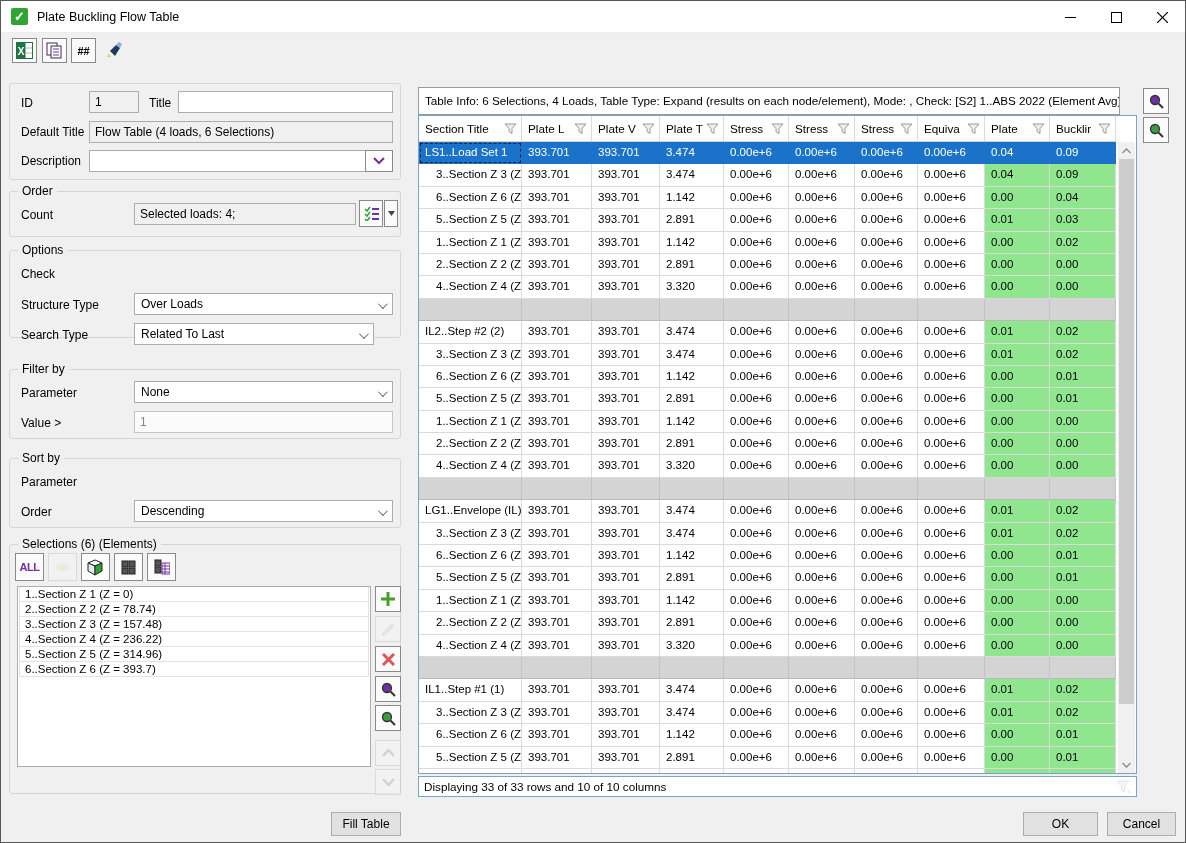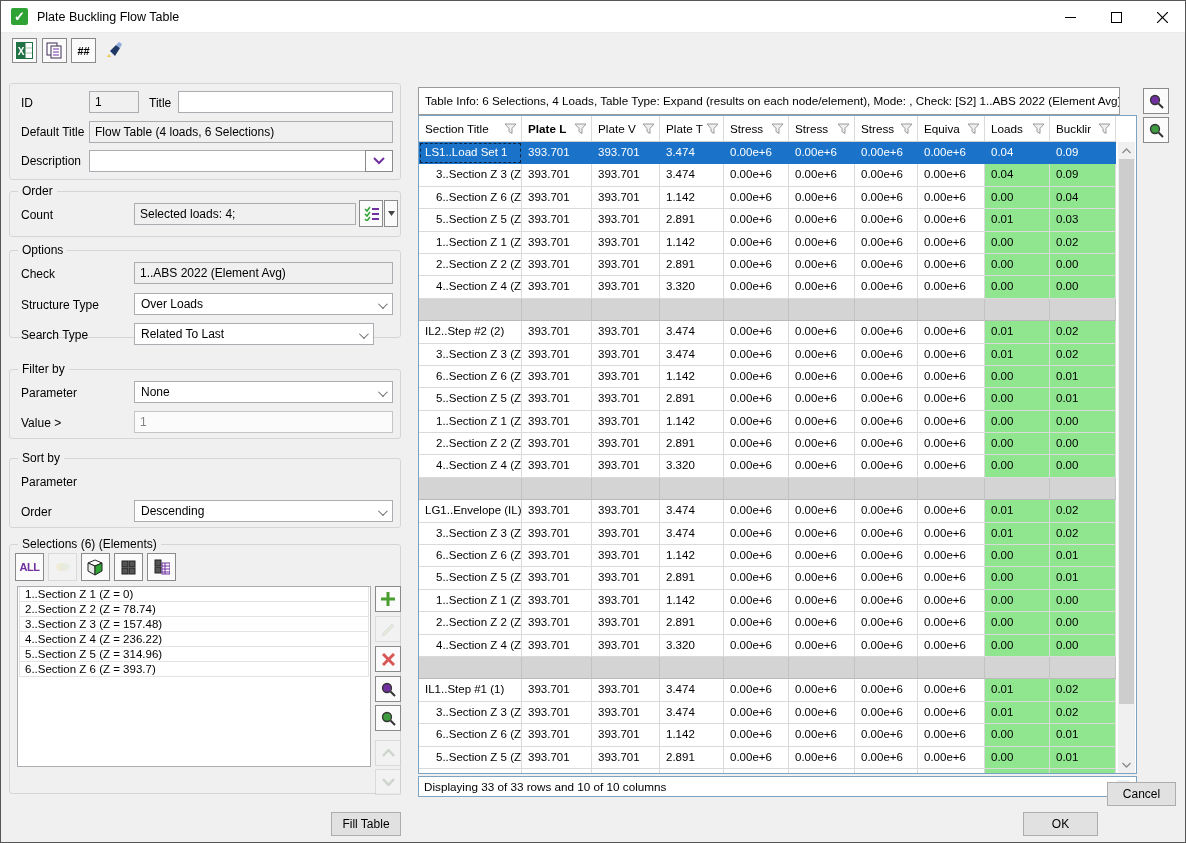--- a/index.html
+++ b/index.html
@@ -160,21 +160,20 @@
   <div class="sqbtn" style="left:383px;top:199px;width:14px;height:27px">
     <svg width="7" height="5">
         <polygon points="0,0 7,0 3.5,5" fill="#444"></polygon>
       </svg>
   </div>
 
   <div class="groupbox" style="left:8px;top:249px;width:392px;height:88px">
     <div class="group-label">Options</div>
   </div>
   <div class="lbl" style="left:20px;top:266px">Check</div>
-  <div class="textbox ro" style="left:133px;top:261px;width:259px">1..ABS 2022 (Element Avg)</div>
   <div class="lbl" style="left:20px;top:297px">Structure Type</div>
   <div class="combo" style="left:133px;top:292px;width:259px">Over Loads</div>
   <div class="lbl" style="left:20px;top:327px">Search Type</div>
   <div class="combo" style="left:133px;top:322px;width:240px">Related To Last</div>
 
   <div class="groupbox" style="left:8px;top:368px;width:392px;height:70px">
     <div class="group-label">Filter by</div>
   </div>
   <div class="lbl" style="left:20px;top:385px">Parameter</div>
   <div class="combo" style="left:133px;top:380px;width:259px">None</div>
@@ -289,21 +288,21 @@
   </div>
 
   <div class="grid-frame"></div>
   <div class="col-headers">
       <div class="col" style="width: 103px;">
         <span>Section Title</span>
         <svg width="13" height="12">
           <polygon points="1,1 12,1 8,5.5 8,10.5 5,8.5 5,5.5" fill="#efefef" stroke="#9a9a9a"></polygon>
         </svg>
       </div>
-      <div class="col" style="width: 70px; font-weight: bold;">
+      <div class="col" style="width: 70px;">
         <span>Plate L</span>
         <svg width="13" height="12">
           <polygon points="1,1 12,1 8,5.5 8,10.5 5,8.5 5,5.5" fill="#efefef" stroke="#9a9a9a"></polygon>
         </svg>
       </div>
       <div class="col" style="width: 68px;">
         <span>Plate V</span>
         <svg width="13" height="12">
           <polygon points="1,1 12,1 8,5.5 8,10.5 5,8.5 5,5.5" fill="#efefef" stroke="#9a9a9a"></polygon>
         </svg>
@@ -332,21 +331,21 @@
           <polygon points="1,1 12,1 8,5.5 8,10.5 5,8.5 5,5.5" fill="#efefef" stroke="#9a9a9a"></polygon>
         </svg>
       </div>
       <div class="col" style="width: 67px;">
         <span>Equiva</span>
         <svg width="13" height="12">
           <polygon points="1,1 12,1 8,5.5 8,10.5 5,8.5 5,5.5" fill="#efefef" stroke="#9a9a9a"></polygon>
         </svg>
       </div>
       <div class="col" style="width: 65px;">
-        <span>Loads</span>
+        <span>Plate</span>
         <svg width="13" height="12">
           <polygon points="1,1 12,1 8,5.5 8,10.5 5,8.5 5,5.5" fill="#efefef" stroke="#9a9a9a"></polygon>
         </svg>
       </div>
       <div class="col" style="width: 66px;">
         <span>Bucklir</span>
         <svg width="13" height="12">
           <polygon points="1,1 12,1 8,5.5 8,10.5 5,8.5 5,5.5" fill="#efefef" stroke="#9a9a9a"></polygon>
         </svg>
       </div>
@@ -721,15 +720,15 @@
     <span class="status-funnel">
       <svg width="17" height="16">
           <polygon points="2,2 14,2 9.5,7.5 9.5,13 6.5,11 6.5,7.5" fill="#dfe7ee" stroke="#9fb6c8"></polygon>
           <text x="12" y="15" font-size="8" fill="#9fb6c8" font-family="Liberation Sans, sans-serif">x</text>
         </svg>
     </span>
   </div>
 
   <div class="btn" style="left:330px;top:811px;width:70px">Fill Table</div>
   <div class="btn" style="left:1022px;top:811px;width:75px">OK</div>
-  <div class="btn" style="left:1106px;top:781px;width:69px">Cancel</div>
+  <div class="btn" style="left:1106px;top:811px;width:69px">Cancel</div>
 
 </div>
 
 </body></html>

